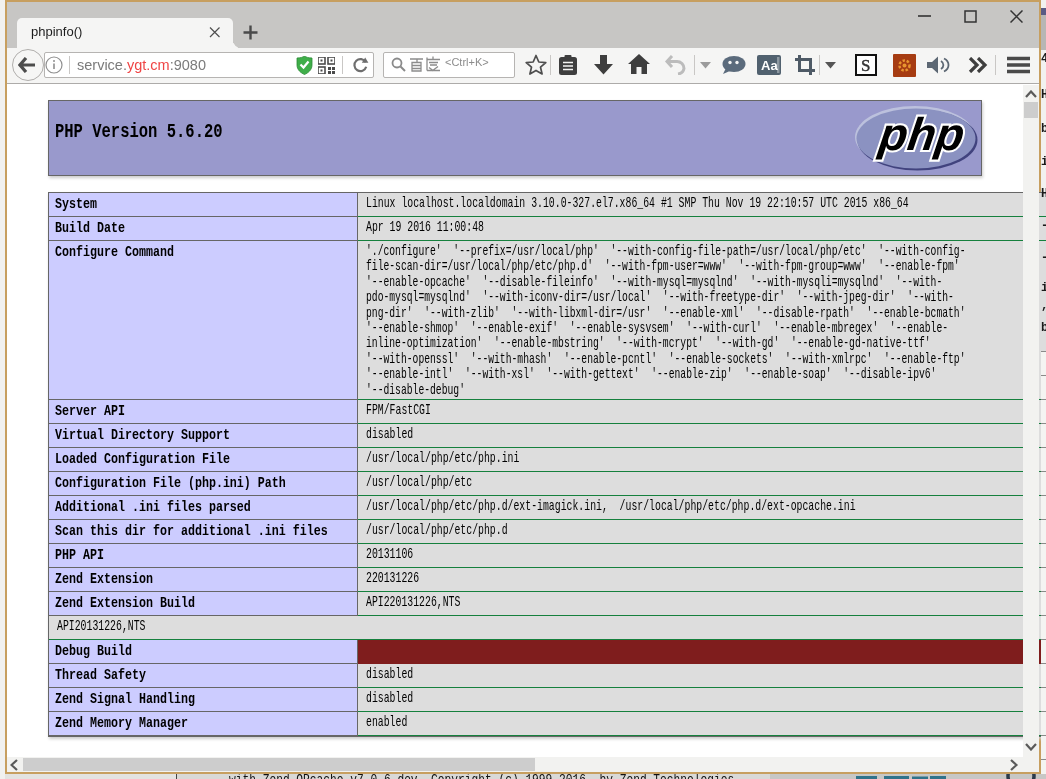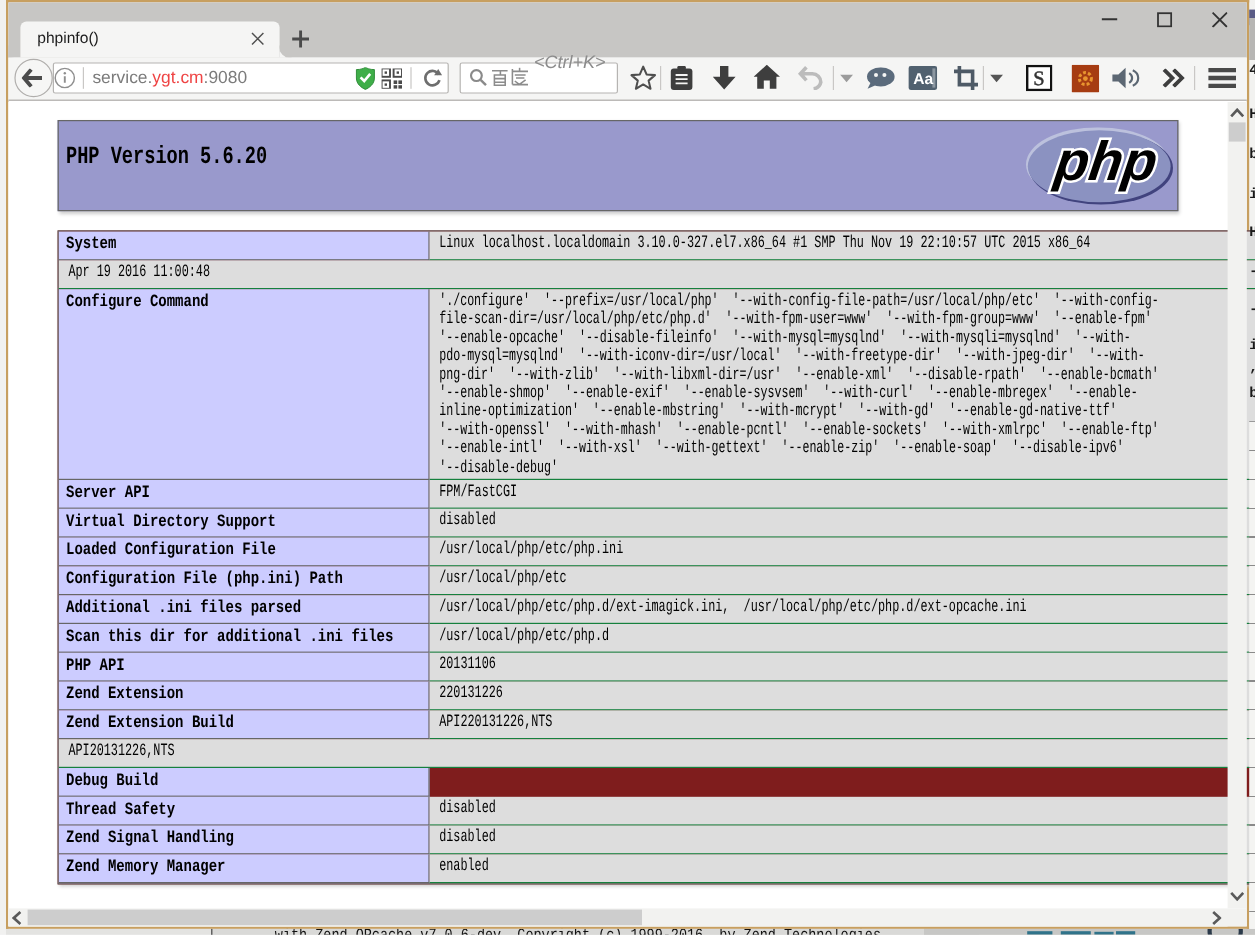--- a/index.html
+++ b/index.html
@@ -141,21 +141,21 @@
       <circle cx="6" cy="6" r="4.5" fill="none" stroke="#8a8a8a" stroke-width="1.8"></circle>
       <path d="M9.5 9.5 L14 14" stroke="#8a8a8a" stroke-width="2"></path>
     </svg>
 
   <svg class="abs" style="left:410px;top:56px" width="31" height="16">
     <g stroke="#8c8c8c" stroke-width="1.3" fill="none">
       <path d="M0 3 L13 3 M7 3 L7 6 M2 6.5 L11 6.5 L11 15 L2 15 Z M2 9.5 L11 9.5 M2 12.5 L11 12.5"></path>
       <path d="M17 2 L17 15 M17 4 L30 4 M23 1 L23 4 M19 7 L28 7 M20 9.5 L27 9.5 M19 12 L23 15 M28 11 L22 15.5 M17 15 L30 15" transform="translate(0,-0.5)"></path>
     </g>
   </svg>
-  <div class="abs" style="left:445px;top:44px;font-size:15px;font-style:italic;color:#8c8c8c">&lt;Ctrl+K&gt;</div>
+  <div class="abs" style="left:445px;top:56px;font-size:11px;color:#8c8c8c">&lt;Ctrl+K&gt;</div>
 
   <svg class="abs" style="left:525px;top:54px" width="22" height="22">
       <path d="M11 1.5 L13.8 8 L20.8 8.6 L15.5 13.2 L17.1 20 L11 16.4 L4.9 20 L6.5 13.2 L1.2 8.6 L8.2 8 Z" fill="none" stroke="#4e4e4e" stroke-width="1.7" stroke-linejoin="round"></path>
     </svg>
   <div class="abs sep" style="left:550px;top:55px;height:20px"></div>
 
   <svg class="abs" style="left:558px;top:55px" width="20" height="21">
       <rect x="1" y="2" width="18" height="18" rx="2.5" fill="#3e3e3e"></rect>
       <rect x="6.5" y="0" width="7" height="4" rx="1" fill="#3e3e3e"></rect>
       <path d="M5 7.5 L15 7.5 M5 11 L15 11 M5 14.5 L15 14.5" stroke="#f5f5f4" stroke-width="1.5"></path>
@@ -239,20 +239,23 @@
   <div class="abs" id="tbl">
     <div class="row">
         <div class="e">
           <div>System</div>
         </div>
         <div class="v">
           <div>Linux localhost.localdomain 3.10.0-327.el7.x86_64 #1 SMP Thu Nov 19 22:10:57 UTC 2015 x86_64</div>
         </div>
       </div>
     <div class="row">
+        <div class="e">
+          <div>Build Date</div>
+        </div>
         <div class="v">
           <div>Apr 19 2016 11:00:48</div>
         </div>
       </div>
     <div class="row big">
         <div class="e">
           <div>Configure Command</div>
         </div>
         <div class="v">
           <div style="transform:scaleX(0.674);line-height:15.4px">'./configure'  '--prefix=/usr/local/php'  '--with-config-file-path=/usr/local/php/etc'  '--with-config-

